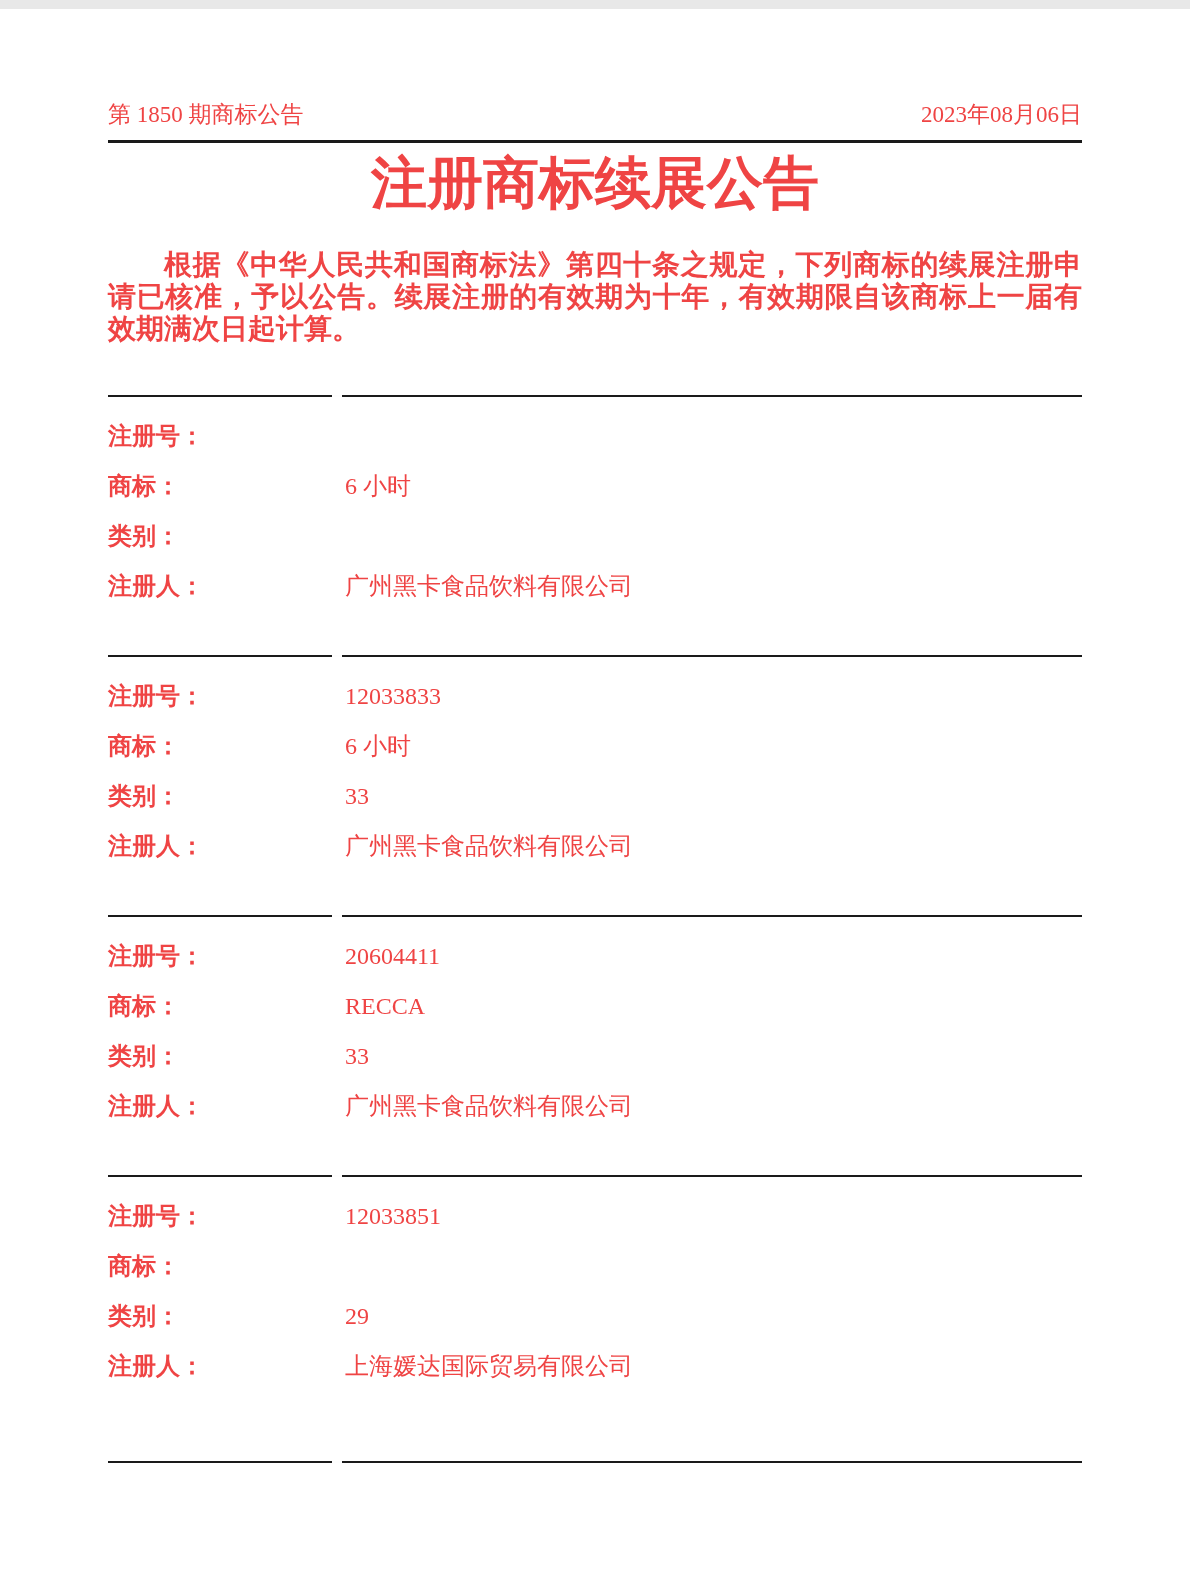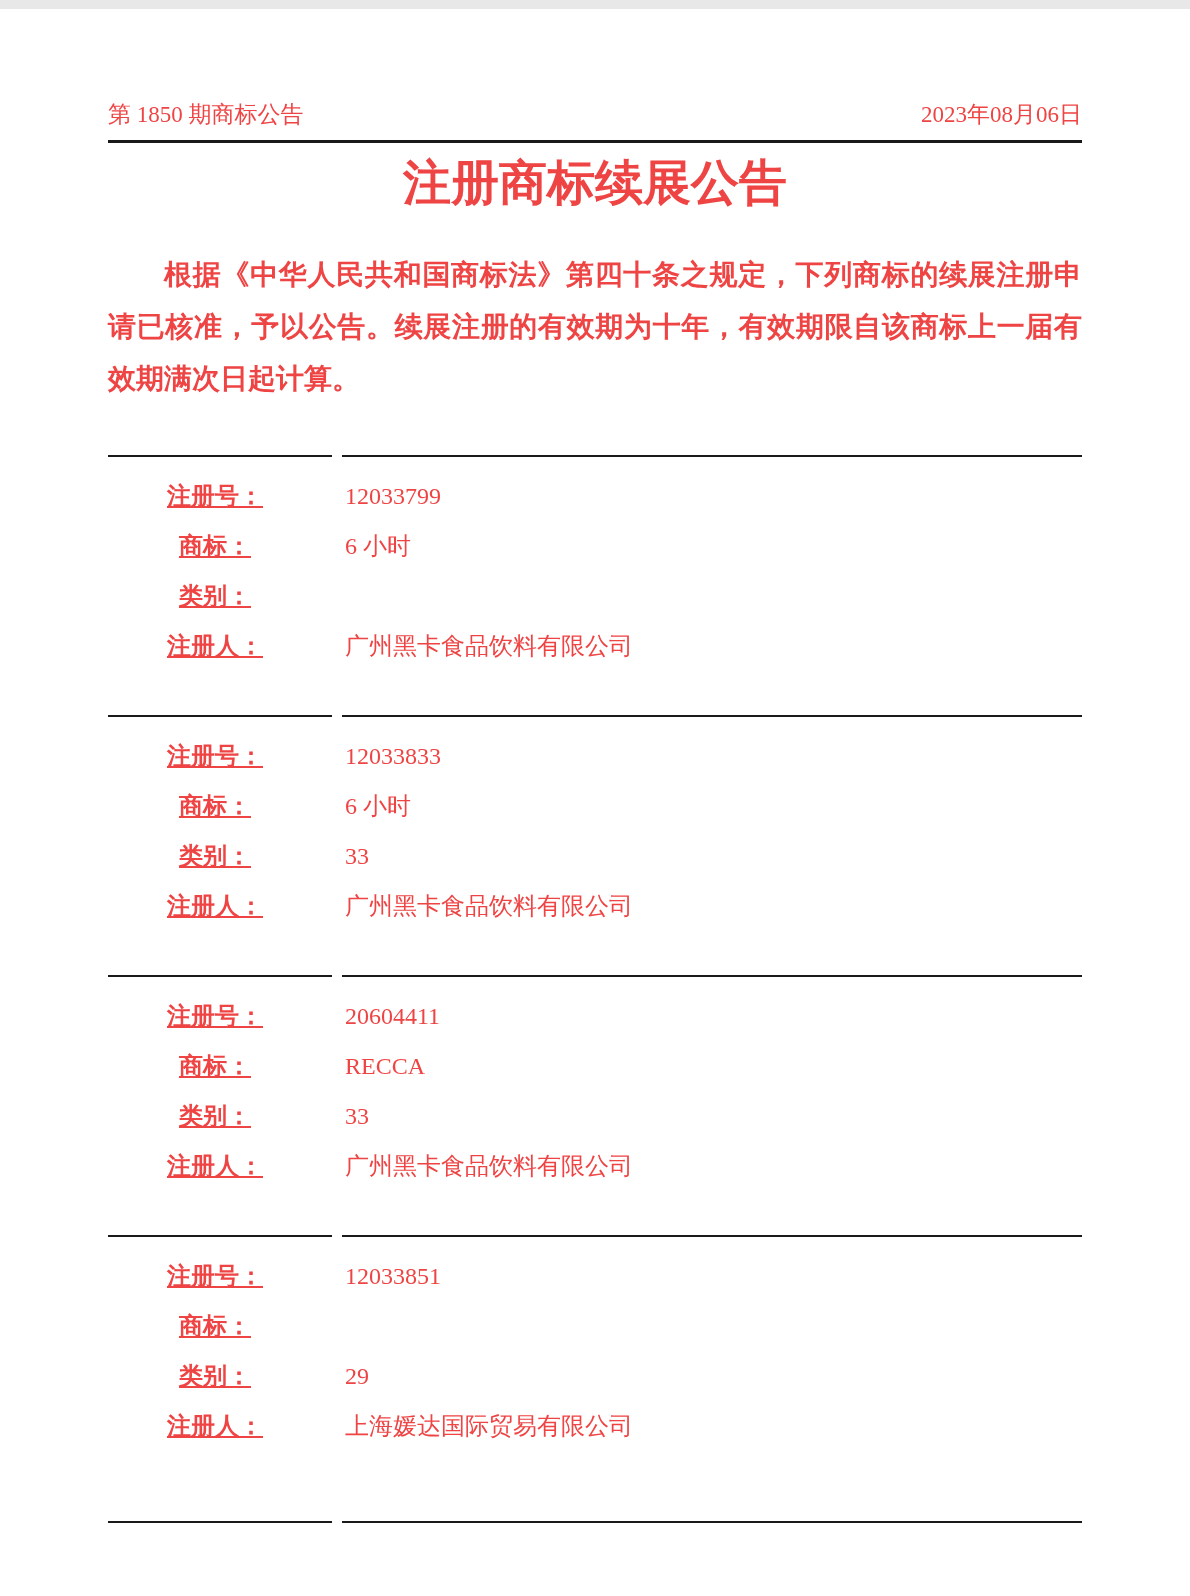--- a/index.html
+++ b/index.html
@@ -29,30 +29,30 @@
   }
   .header-rule {
     margin-top: 11px;
     height: 3px;
     background: #1a1a1a;
   }
   
   .doc-title {
     margin: 14px 0 0 0;
     text-align: center;
-    font-size: 48px;
+    font-size: 56px;
     font-weight: bold;
     line-height: 52px;
   }
   
   .intro {
     margin: 40px 0 0 0;
     font-size: 28px;
     font-weight: bold;
-    line-height: 52px;
+    line-height: 32px;
     text-align: justify;
     text-indent: 2em;
   }
   
   .records { margin-top: 50px; }
   .record {
     position: relative;
     padding: 16px 0 44px 0;
   }
   .record:last-child { padding-bottom: 70px; }
@@ -70,26 +70,25 @@
     width: 10px; height: 2px;
     background: #fdfdfd;
   }
   .row {
     display: grid;
     grid-template-columns: 224px 1fr;
     height: 50px;
     align-items: center;
   }
   .row .label {
-    text-align: center;
+    text-align: left;
     padding-right: 10px;
     font-weight: bold;
     font-size: 24px;
     white-space: nowrap;
-    text-decoration: underline;
   }
   .row .value {
     padding-left: 13px;
     font-size: 24px;
     white-space: nowrap;
   }
   
   .bottom-rule {
     position: relative;
     height: 2px;
@@ -116,21 +115,20 @@
     <div class="header-rule"></div>
 
     <h1 class="doc-title">注册商标续展公告</h1>
 
     <p class="intro">根据《中华人民共和国商标法》第四十条之规定，下列商标的续展注册申请已核准，予以公告。续展注册的有效期为十年，有效期限自该商标上一届有效期满次日起计算。</p>
 
     <div class="records">
   <section class="record">
     <div class="row">
       <span class="label">注册号：</span>
-      <span class="value">12033799</span>
     </div>
     <div class="row">
       <span class="label">商标：</span>
       <span class="value">6 小时</span>
     </div>
     <div class="row">
       <span class="label">类别：</span>
     </div>
     <div class="row">
       <span class="label">注册人：</span>

